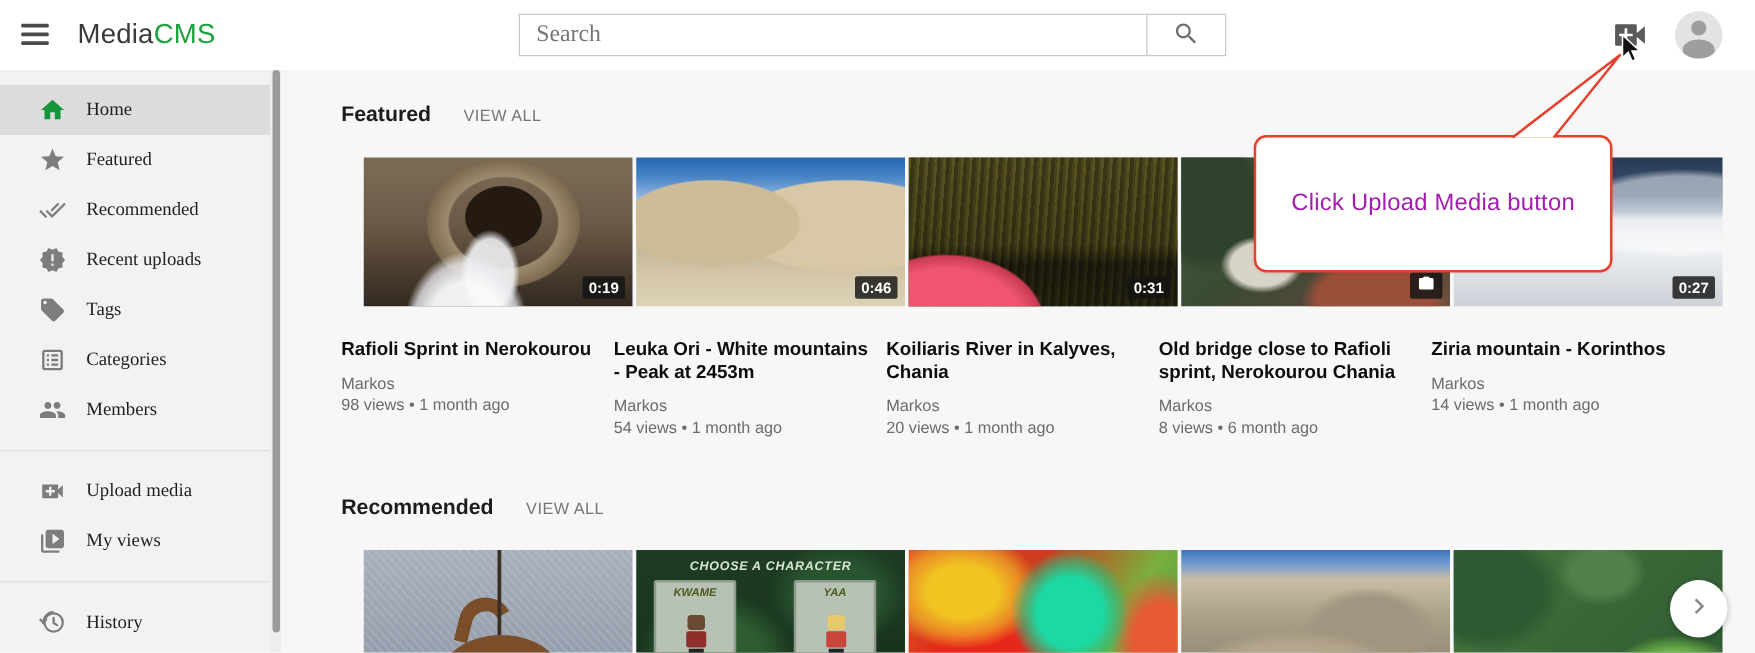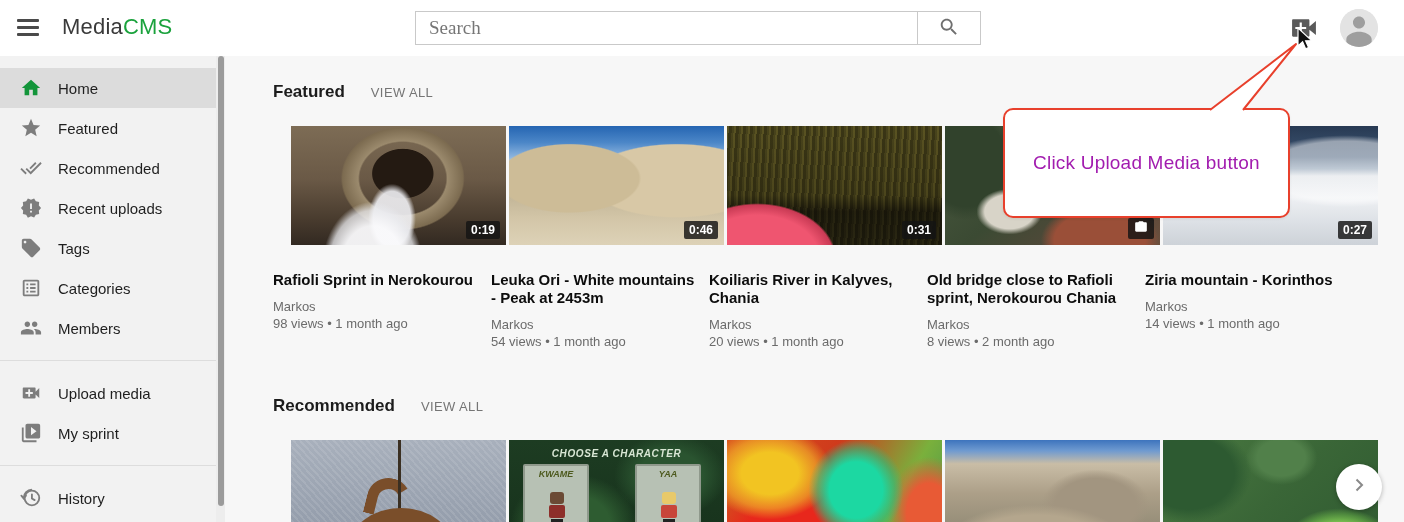--- a/index.html
+++ b/index.html
@@ -14,21 +14,21 @@
   .logo .lm { color:#3a3a3a; } .logo .lc { color:#1aa23c; }
   .search-wrap { position:absolute; left:415px; top:11px; width:566px; height:34px; display:flex; }
   .search-input { flex:1; border:1px solid #c9c9c9; border-right:none; background:#fff; padding:0 13px; font-size:19px; color:#333; outline:none; font-family:Liberation Serif, serif; }
   .search-input::placeholder { color:#767676; }
   .search-btn { width:64px; border:1px solid #c9c9c9; background:#fff; display:flex; align-items:center; justify-content:center; cursor:pointer; }
   .hdr-upload { position:absolute; left:1291px; top:17px; width:26px; height:22px; cursor:pointer; }
   .avatar { position:absolute; left:1340px; top:9px; width:38px; height:38px; border-radius:50%; background:#e3e3e3; overflow:hidden; cursor:pointer; }
 
   
   .sidebar { position:absolute; left:0; top:56px; width:216px; height:466px; background:#f2f2f2; padding-top:12px; z-index:20; }
-  .side-item { height:40px; display:flex; align-items:center; padding-left:20px; cursor:pointer; color:#1f1f1f; font-size:15px; }
+  .side-item { height:40px; display:flex; align-items:center; padding-left:31px; cursor:pointer; color:#1f1f1f; font-size:15px;font-family:Liberation Serif, serif; }
   .side-item.active { background:#dcdcdc; }
   .side-item .s-ic { width:22px; height:22px; margin-right:16px; flex-shrink:0; display:flex; align-items:center; justify-content:center; }
   .side-div { height:1px; background:#ddd; margin:12px 0; }
   .scroll-track { position:absolute; left:216px; top:56px; width:9px; height:466px; background:#ededed; z-index:21; }
   .scroll-thumb { position:absolute; left:1.5px; top:0px; width:6px; height:450px; background:#9b9b9b; border-radius:3px; }
 
   
   .main { position:absolute; left:225px; top:56px; width:1179px; padding-left:48px; }
   .sec-head { display:flex; align-items:baseline; margin-top:26px; }
   .sec-title { font-size:17px; font-weight:bold; color:#1c1c1c; }
@@ -210,21 +210,21 @@
         </svg>
       </span>
     <span>Upload media</span>
   </div>
   <div class="side-item">
     <span class="s-ic">
         <svg width="22" height="22" viewBox="0 0 24 24" fill="#7d7d7d">
           <path d="M4 6H2v14c0 1.1.9 2 2 2h14v-2H4V6zm16-4H8c-1.1 0-2 .9-2 2v12c0 1.1.9 2 2 2h12c1.1 0 2-.9 2-2V4c0-1.1-.9-2-2-2zm-8 12.5v-9l6 4.5-6 4.5z"></path>
         </svg>
       </span>
-    <span>My sprint</span>
+    <span>My views</span>
   </div>
   <div class="side-div"></div>
   <div class="side-item">
     <span class="s-ic">
         <svg width="22" height="22" viewBox="0 0 24 24" fill="none" stroke="#7d7d7d" stroke-width="2">
           <path d="M13 3c-4.97 0-9 4.03-9 9" fill="none"></path>
           <path d="M1.5 9.5L4 12.5 6.5 9.5" fill="none" stroke-linecap="round"></path>
           <circle cx="13" cy="12" r="8" fill="none"></circle>
           <path d="M13 8v4.5l3 1.8" fill="none" stroke-linecap="round"></path>
         </svg>
@@ -268,21 +268,21 @@
       <div class="vmeta">20 views • 1 month ago</div>
     </div>
     <div class="card">
       <div class="thumb t4">
         <span class="dur icon-badge"><svg width="14" height="12" viewBox="0 0 24 20" fill="#fff">
               <path d="M12 15.2a4 4 0 1 0 0-8 4 4 0 0 0 0 8zM9 0L7.17 2H4C2.9 2 2 2.9 2 4v12c0 1.1.9 2 2 2h16c1.1 0 2-.9 2-2V4c0-1.1-.9-2-2-2h-3.17L15 0H9z"></path>
             </svg></span>
       </div>
       <div class="vtitle">Old bridge close to Rafioli sprint, Nerokourou Chania</div>
       <div class="vauthor">Markos</div>
-      <div class="vmeta">8 views • 2 month ago</div>
+      <div class="vmeta">8 views • 6 month ago</div>
     </div>
     <div class="card">
       <div class="thumb t5">
         <span class="dur">0:27</span>
       </div>
       <div class="vtitle">Ziria mountain - Korinthos</div>
       <div class="vauthor">Markos</div>
       <div class="vmeta">14 views • 1 month ago</div>
     </div>
   </div>

